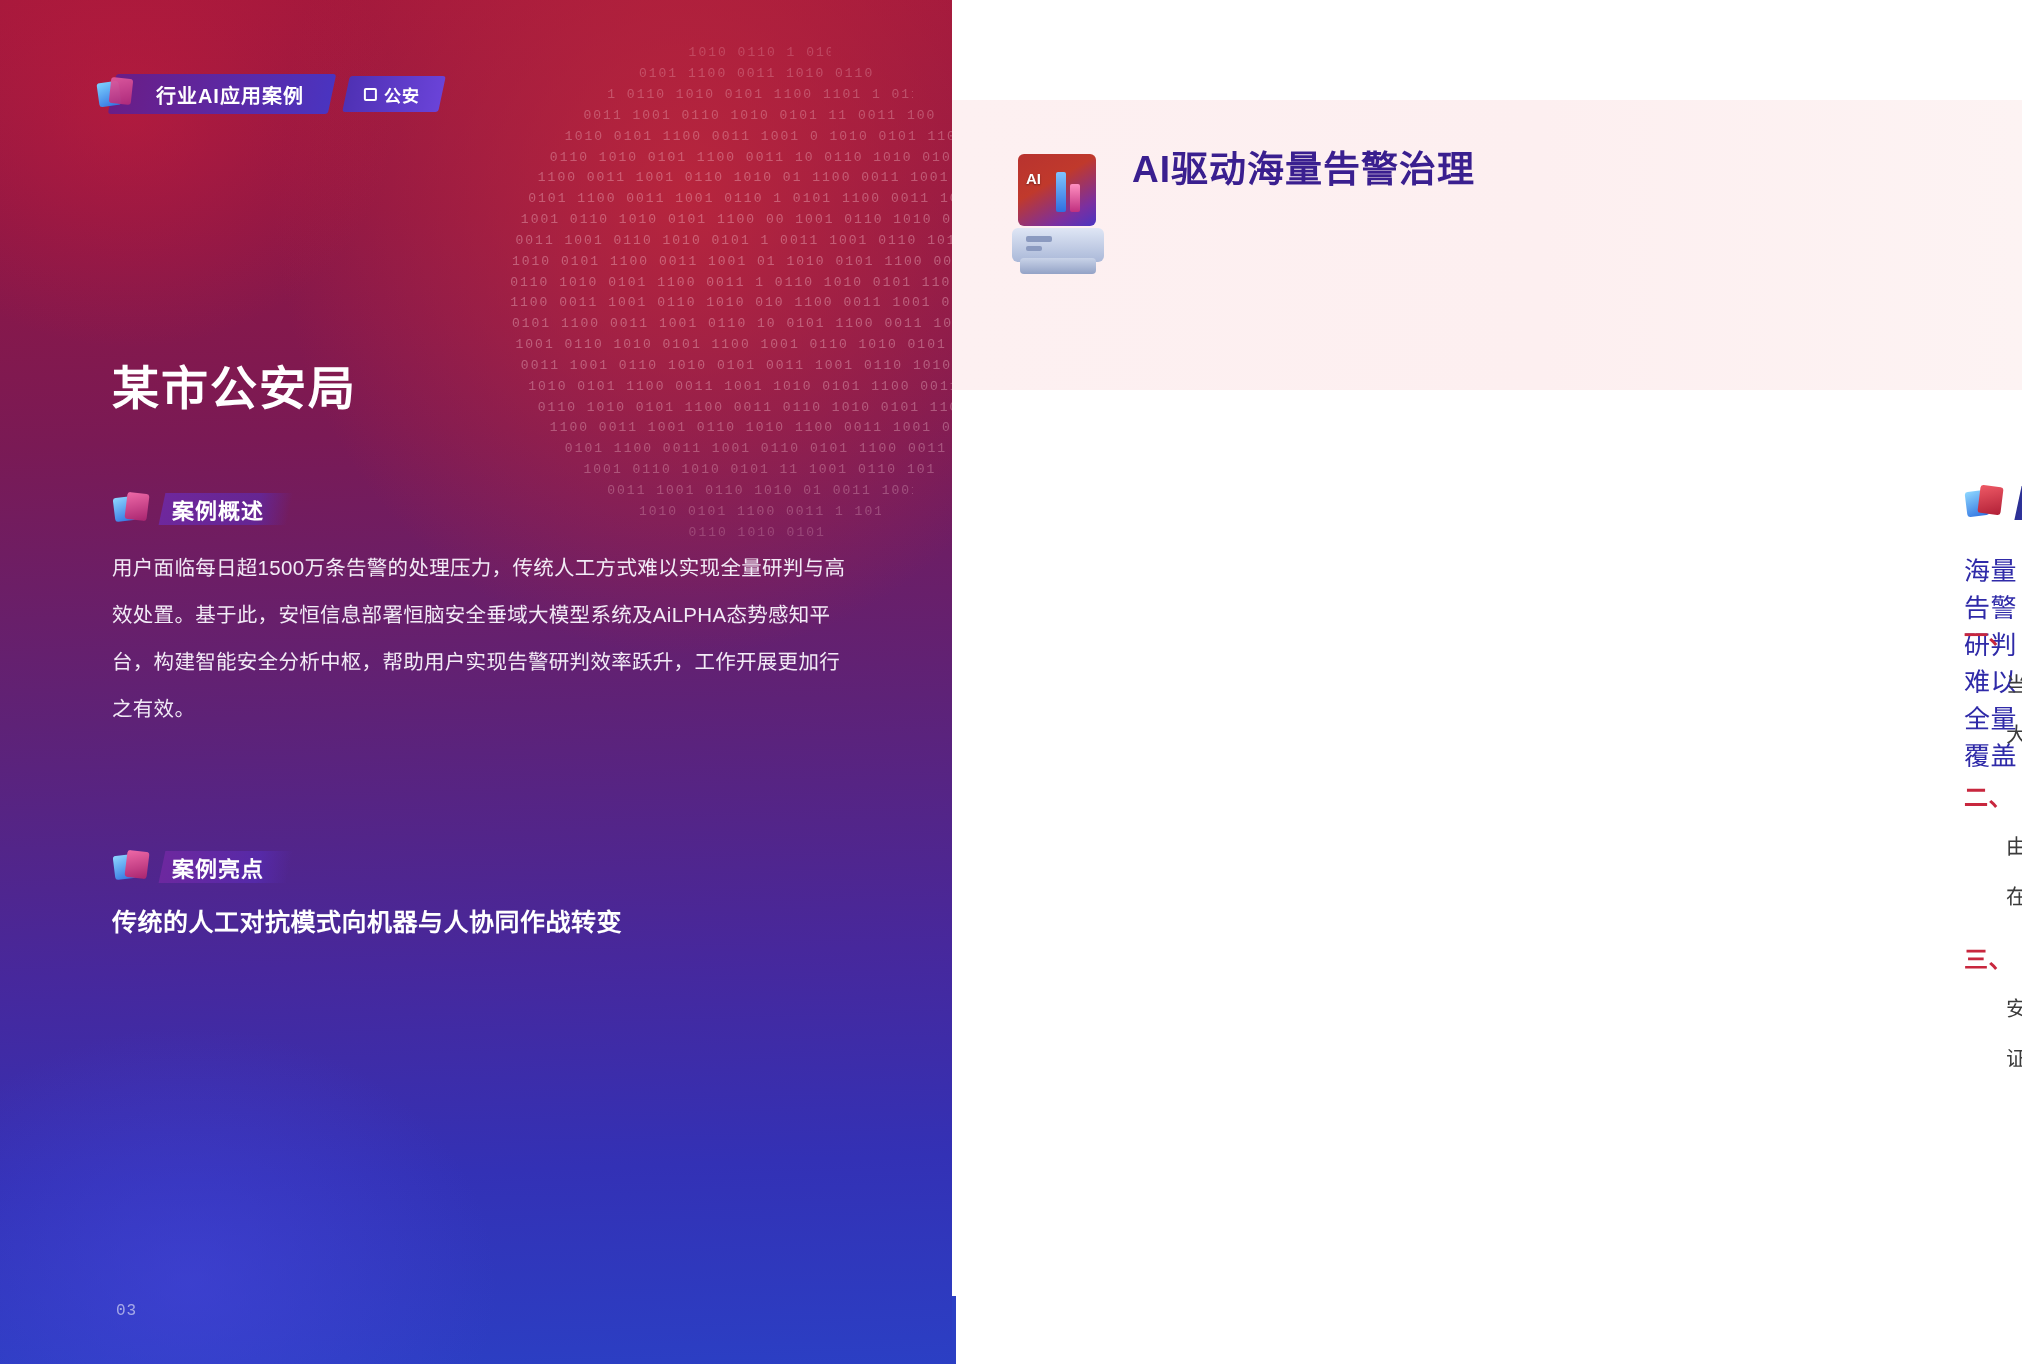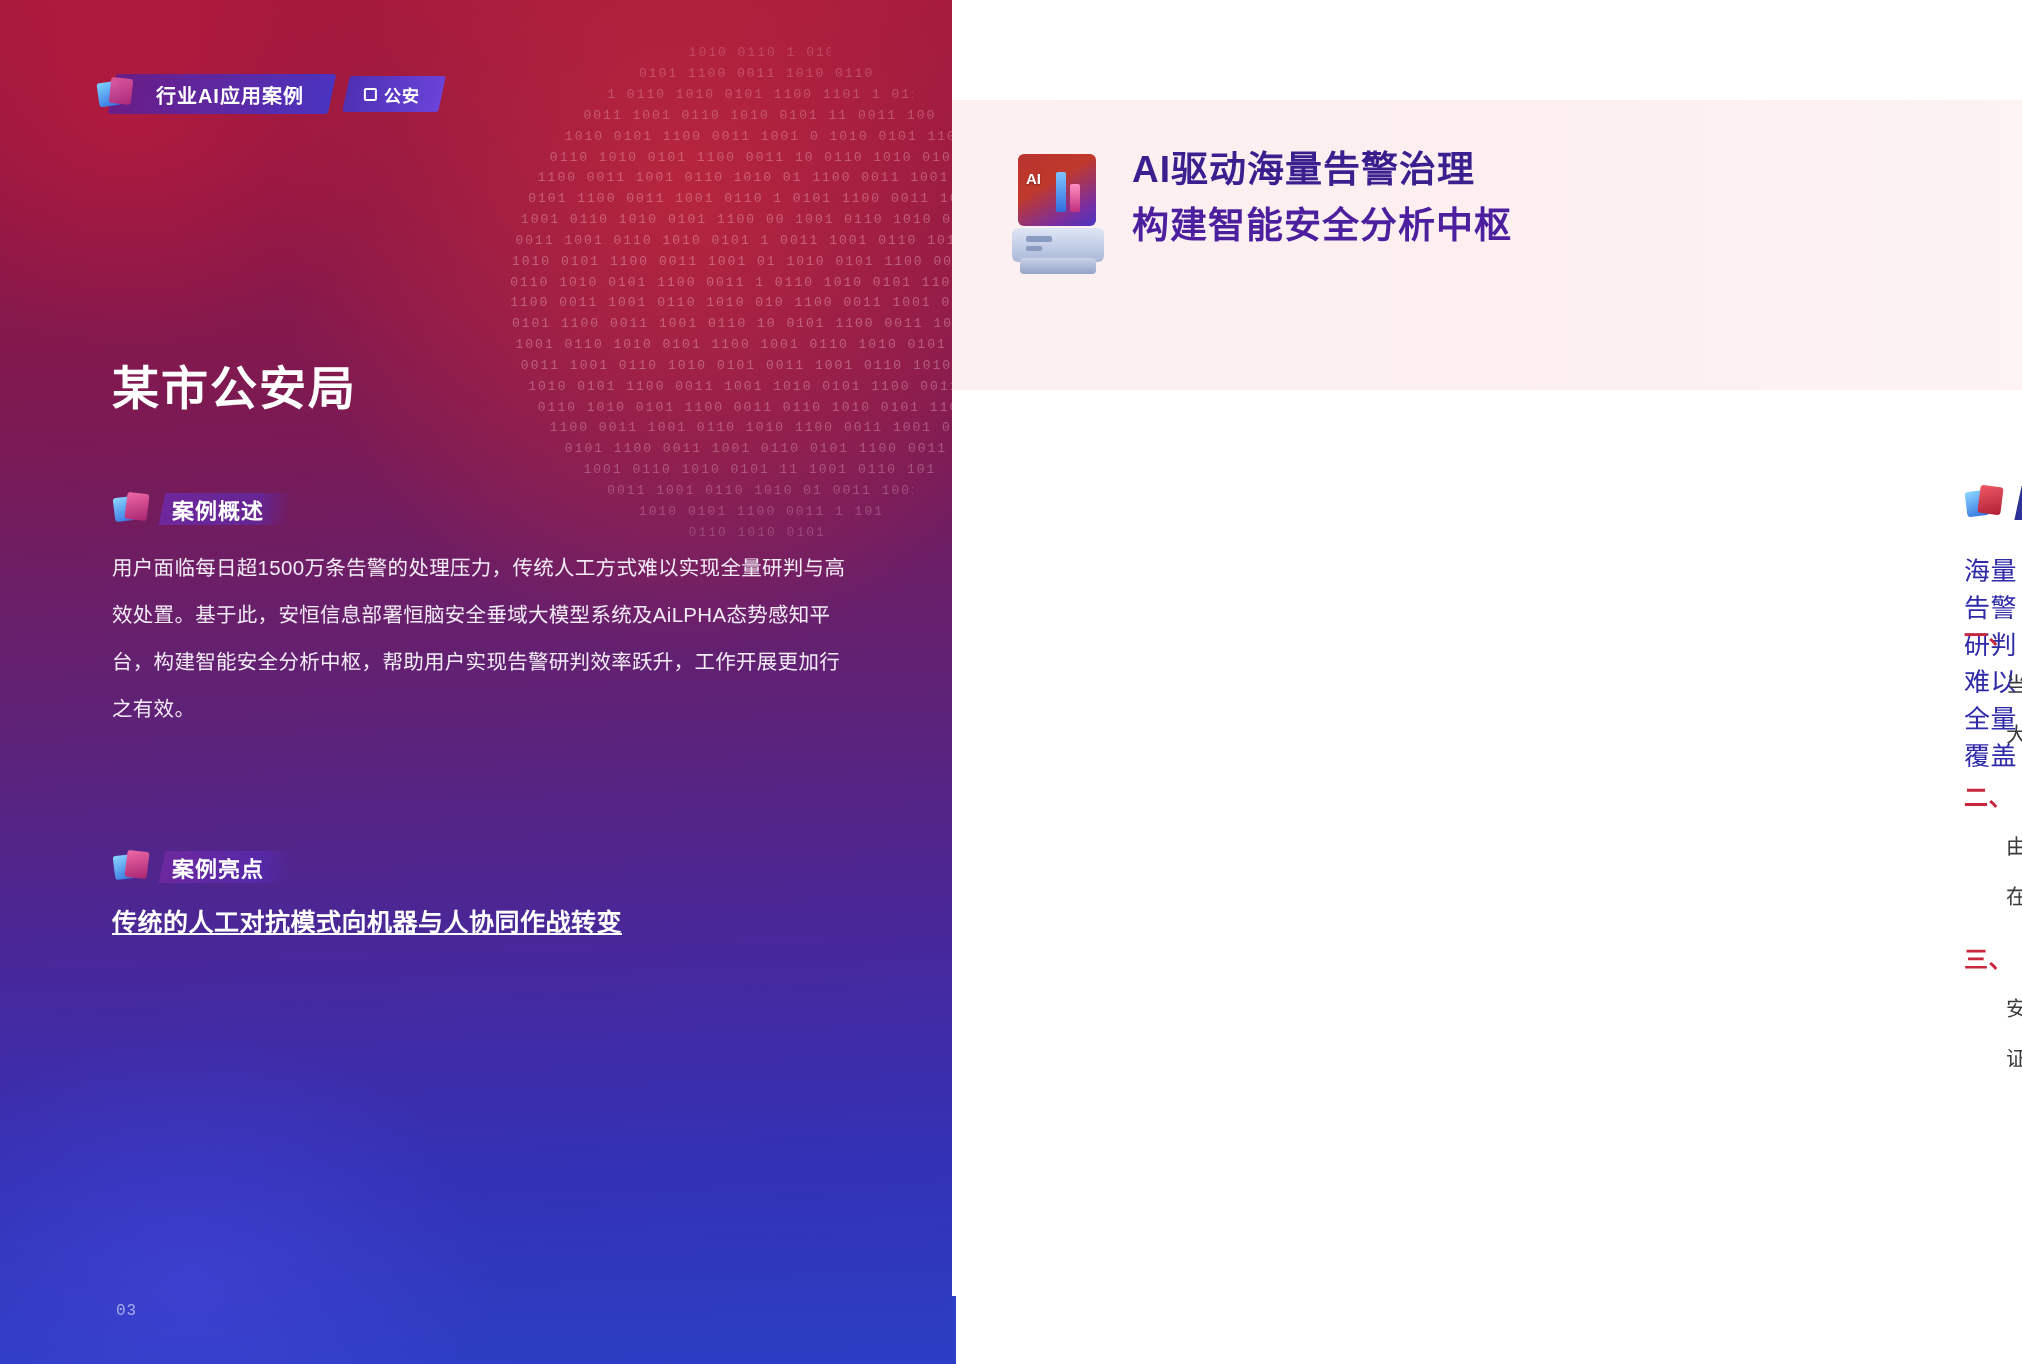--- a/index.html
+++ b/index.html
@@ -134,21 +134,20 @@
     transform: skewX(-12deg);
   }
   .sec-tag span { transform: skewX(12deg); color:#fff; font-weight:bold; font-size:22px; letter-spacing:1px;}
 
   .sec-sub {
     color: #ffffff;
     font-size: 25px;
     font-weight: bold;
     letter-spacing: .5px;
     margin-bottom: 14px;
-    text-decoration: underline;
   }
   .sec-body {
     color: #f2eaf6;
     font-size: 20.5px;
     line-height: 47px;
     letter-spacing: .3px;
   }
 
   .page-num {
     position: absolute;
@@ -365,21 +364,20 @@
           <div class="top"></div>
             <div class="bar1"></div>
             <div class="bar2"></div>
           <div class="base"></div>
             <div class="slot"></div>
             <div class="slot2"></div>
             <div class="base2"></div>
         </div>
         <div class="header-title">
           <div>AI驱动海量告警治理</div>
-          <div class="l2">构建智能安全分析中枢</div>
         </div>
       </div>
     </div>
 
     <div class="ch-head">
       <div class="ch-icon">
           <div class="a"></div>
           <div class="b"></div>
         </div>
       <div class="ch-tag">

